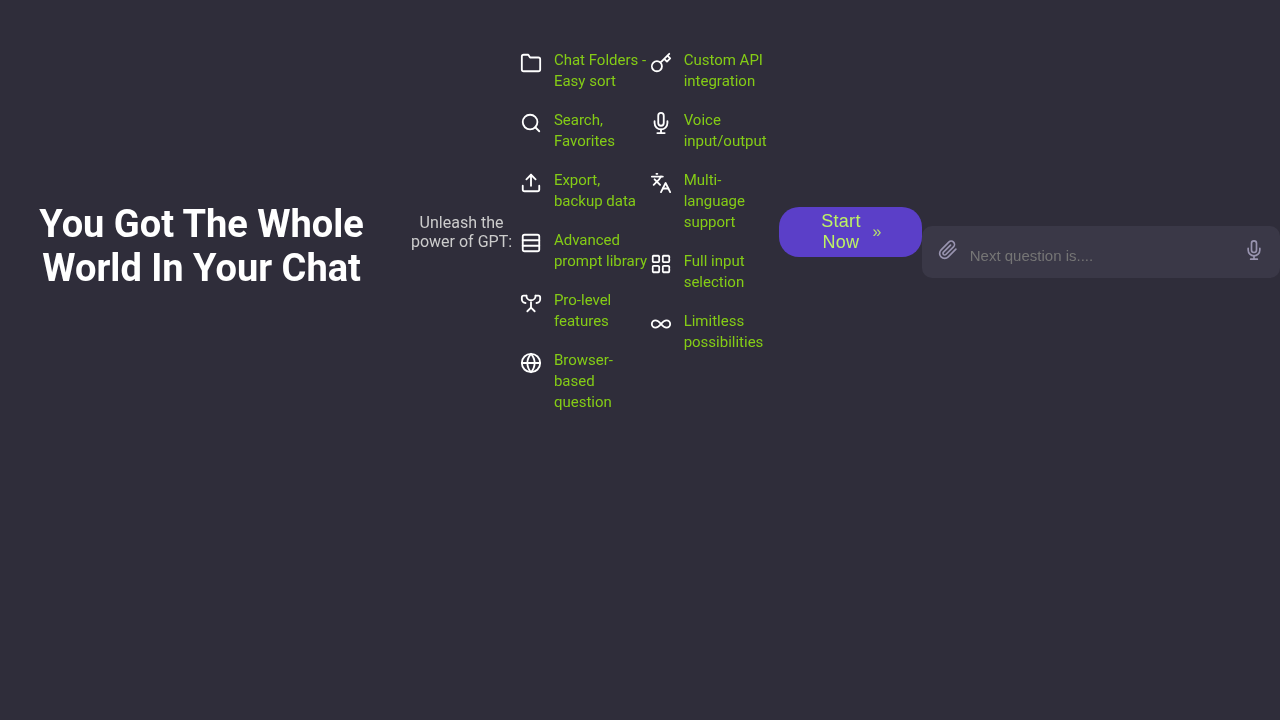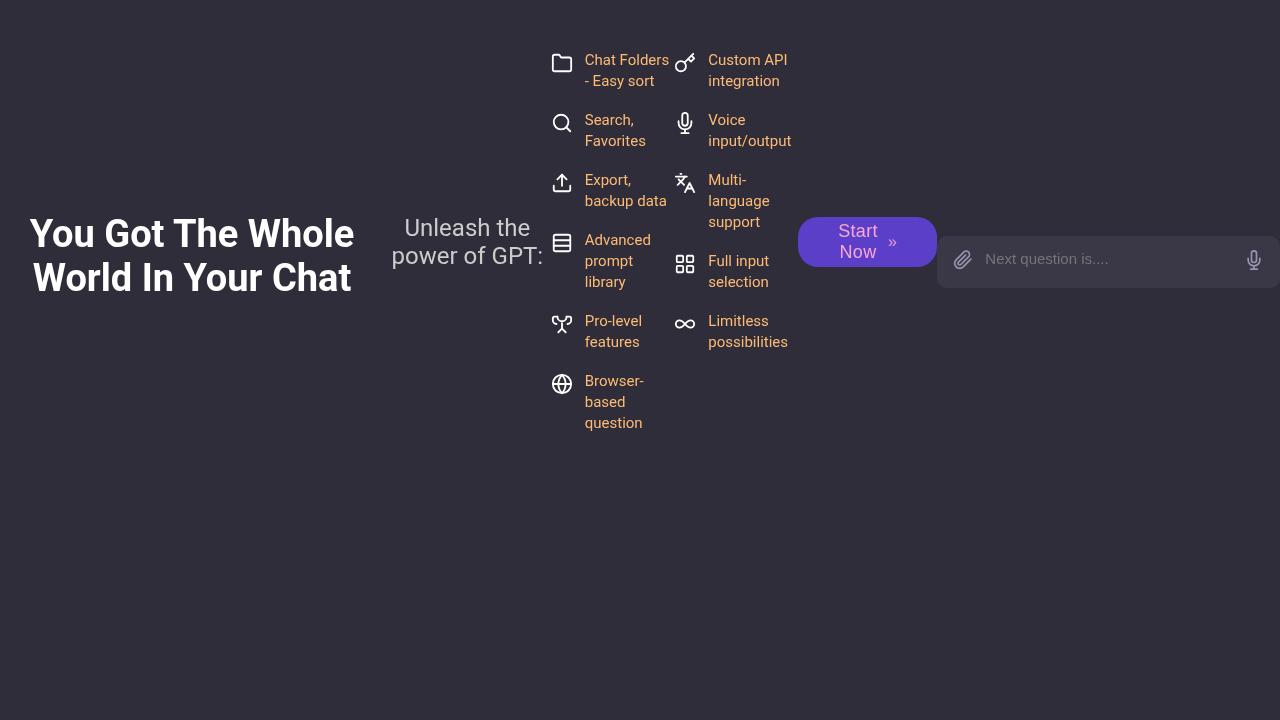--- a/index.html
+++ b/index.html
@@ -30,21 +30,21 @@
 
     .title {
       font-size: 38px;
       font-weight: 700;
       text-align: center;
       margin-bottom: 12px;
       color: #ffffff;
     }
 
     .subtitle {
-      font-size: 24px;
+      font-size: 16px;
       font-weight: 400;
       text-align: center;
       color: #cccccc;
       margin-bottom: 40px;
     }
 
     .features-grid {
       display: grid;
       grid-template-columns: 1fr 1fr;
       gap: 0;
@@ -67,48 +67,48 @@
     .feature-icon {
       width: 22px;
       height: 22px;
       flex-shrink: 0;
       margin-top: 2px;
       color: #ffffff;
     }
 
     .feature-text {
       font-size: 15px;
-      color: #fdba74;
+      color: #84cc16;
       line-height: 1.4;
     }
 
     .start-button {
       background-color: #5b3fc8;
-      color: #f9a8d4;
+      color: #bef264;
       border: none;
       border-radius: 20px;
       padding: 4px 40px;
       font-size: 18px;
       font-weight: 500;
       cursor: pointer;
       display: flex;
       align-items: center;
       gap: 10px;
       margin-bottom: 40px;
       letter-spacing: 0.3px;
     }
 
     .chevron-double {
       font-size: 16px;
       opacity: 0.9;
     }
 
     .input-bar {
       display: flex;
-      align-items: flex-start;
+      align-items: flex-end;
       background-color: #3a3847;
       border-radius: 10px;
       padding: 14px 16px;
       width: 560px;
       gap: 12px;
     }
 
     .input-icon-left {
       color: #9994b0;
       font-size: 18px;

